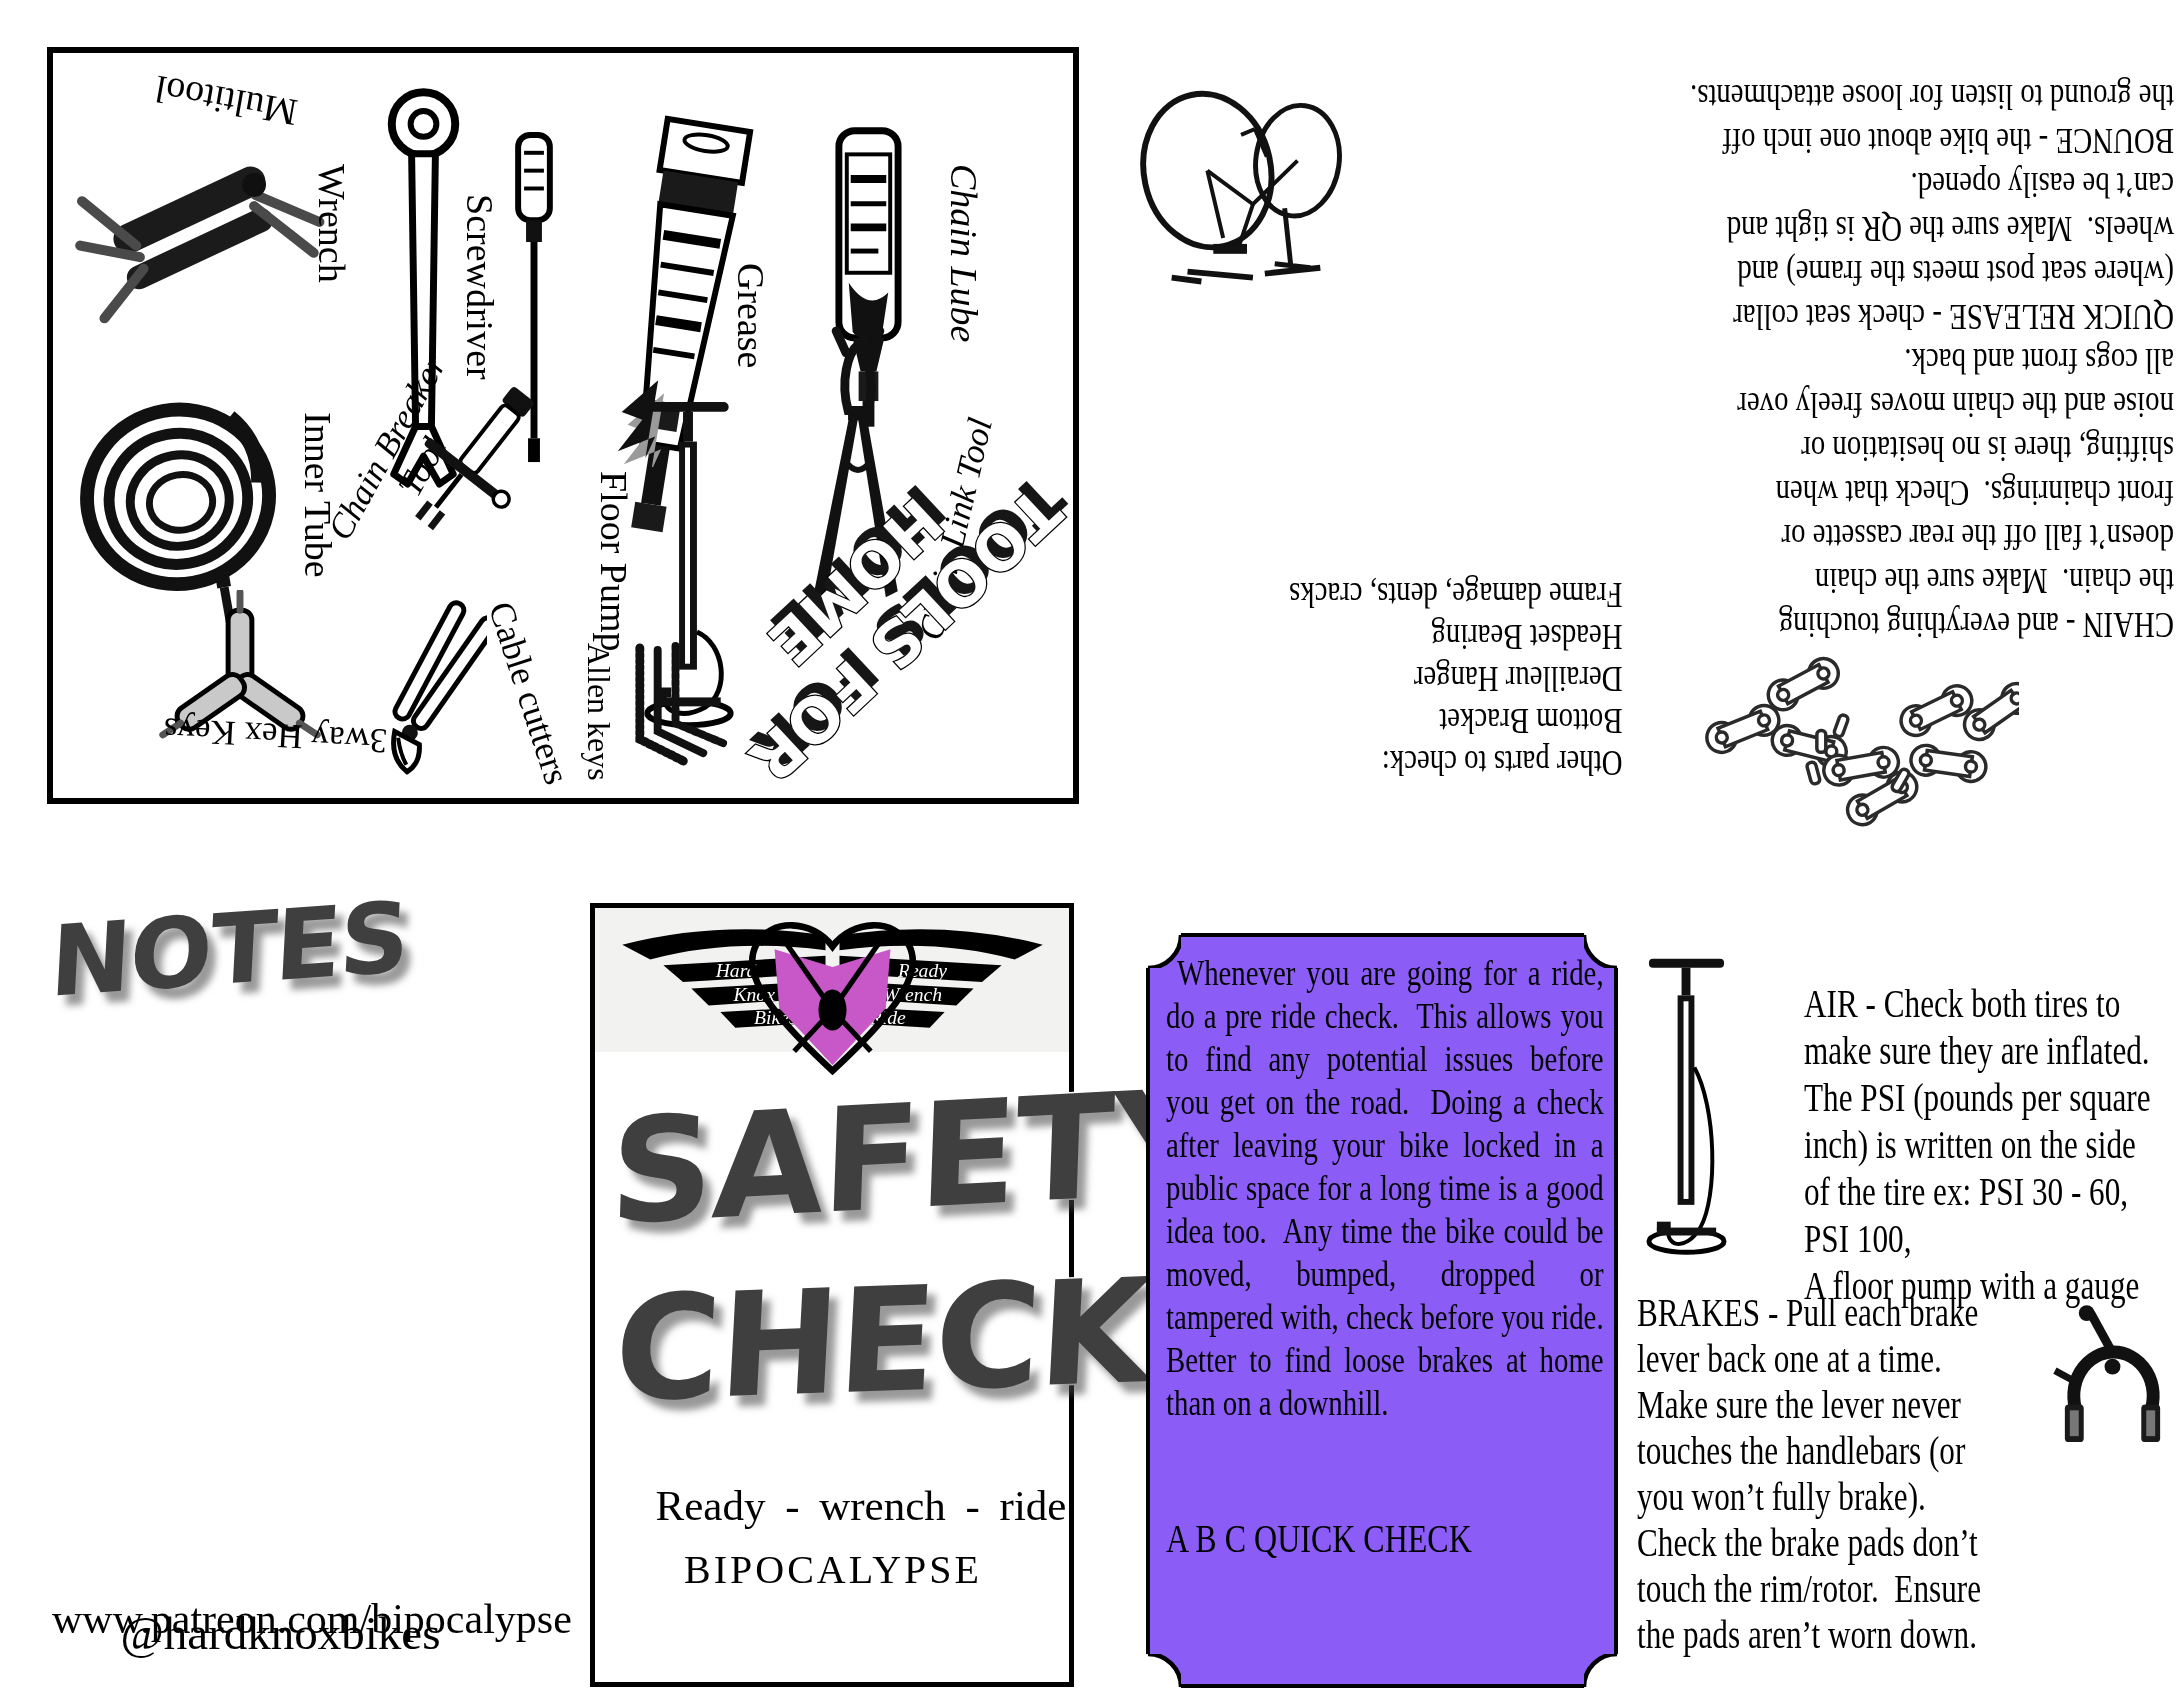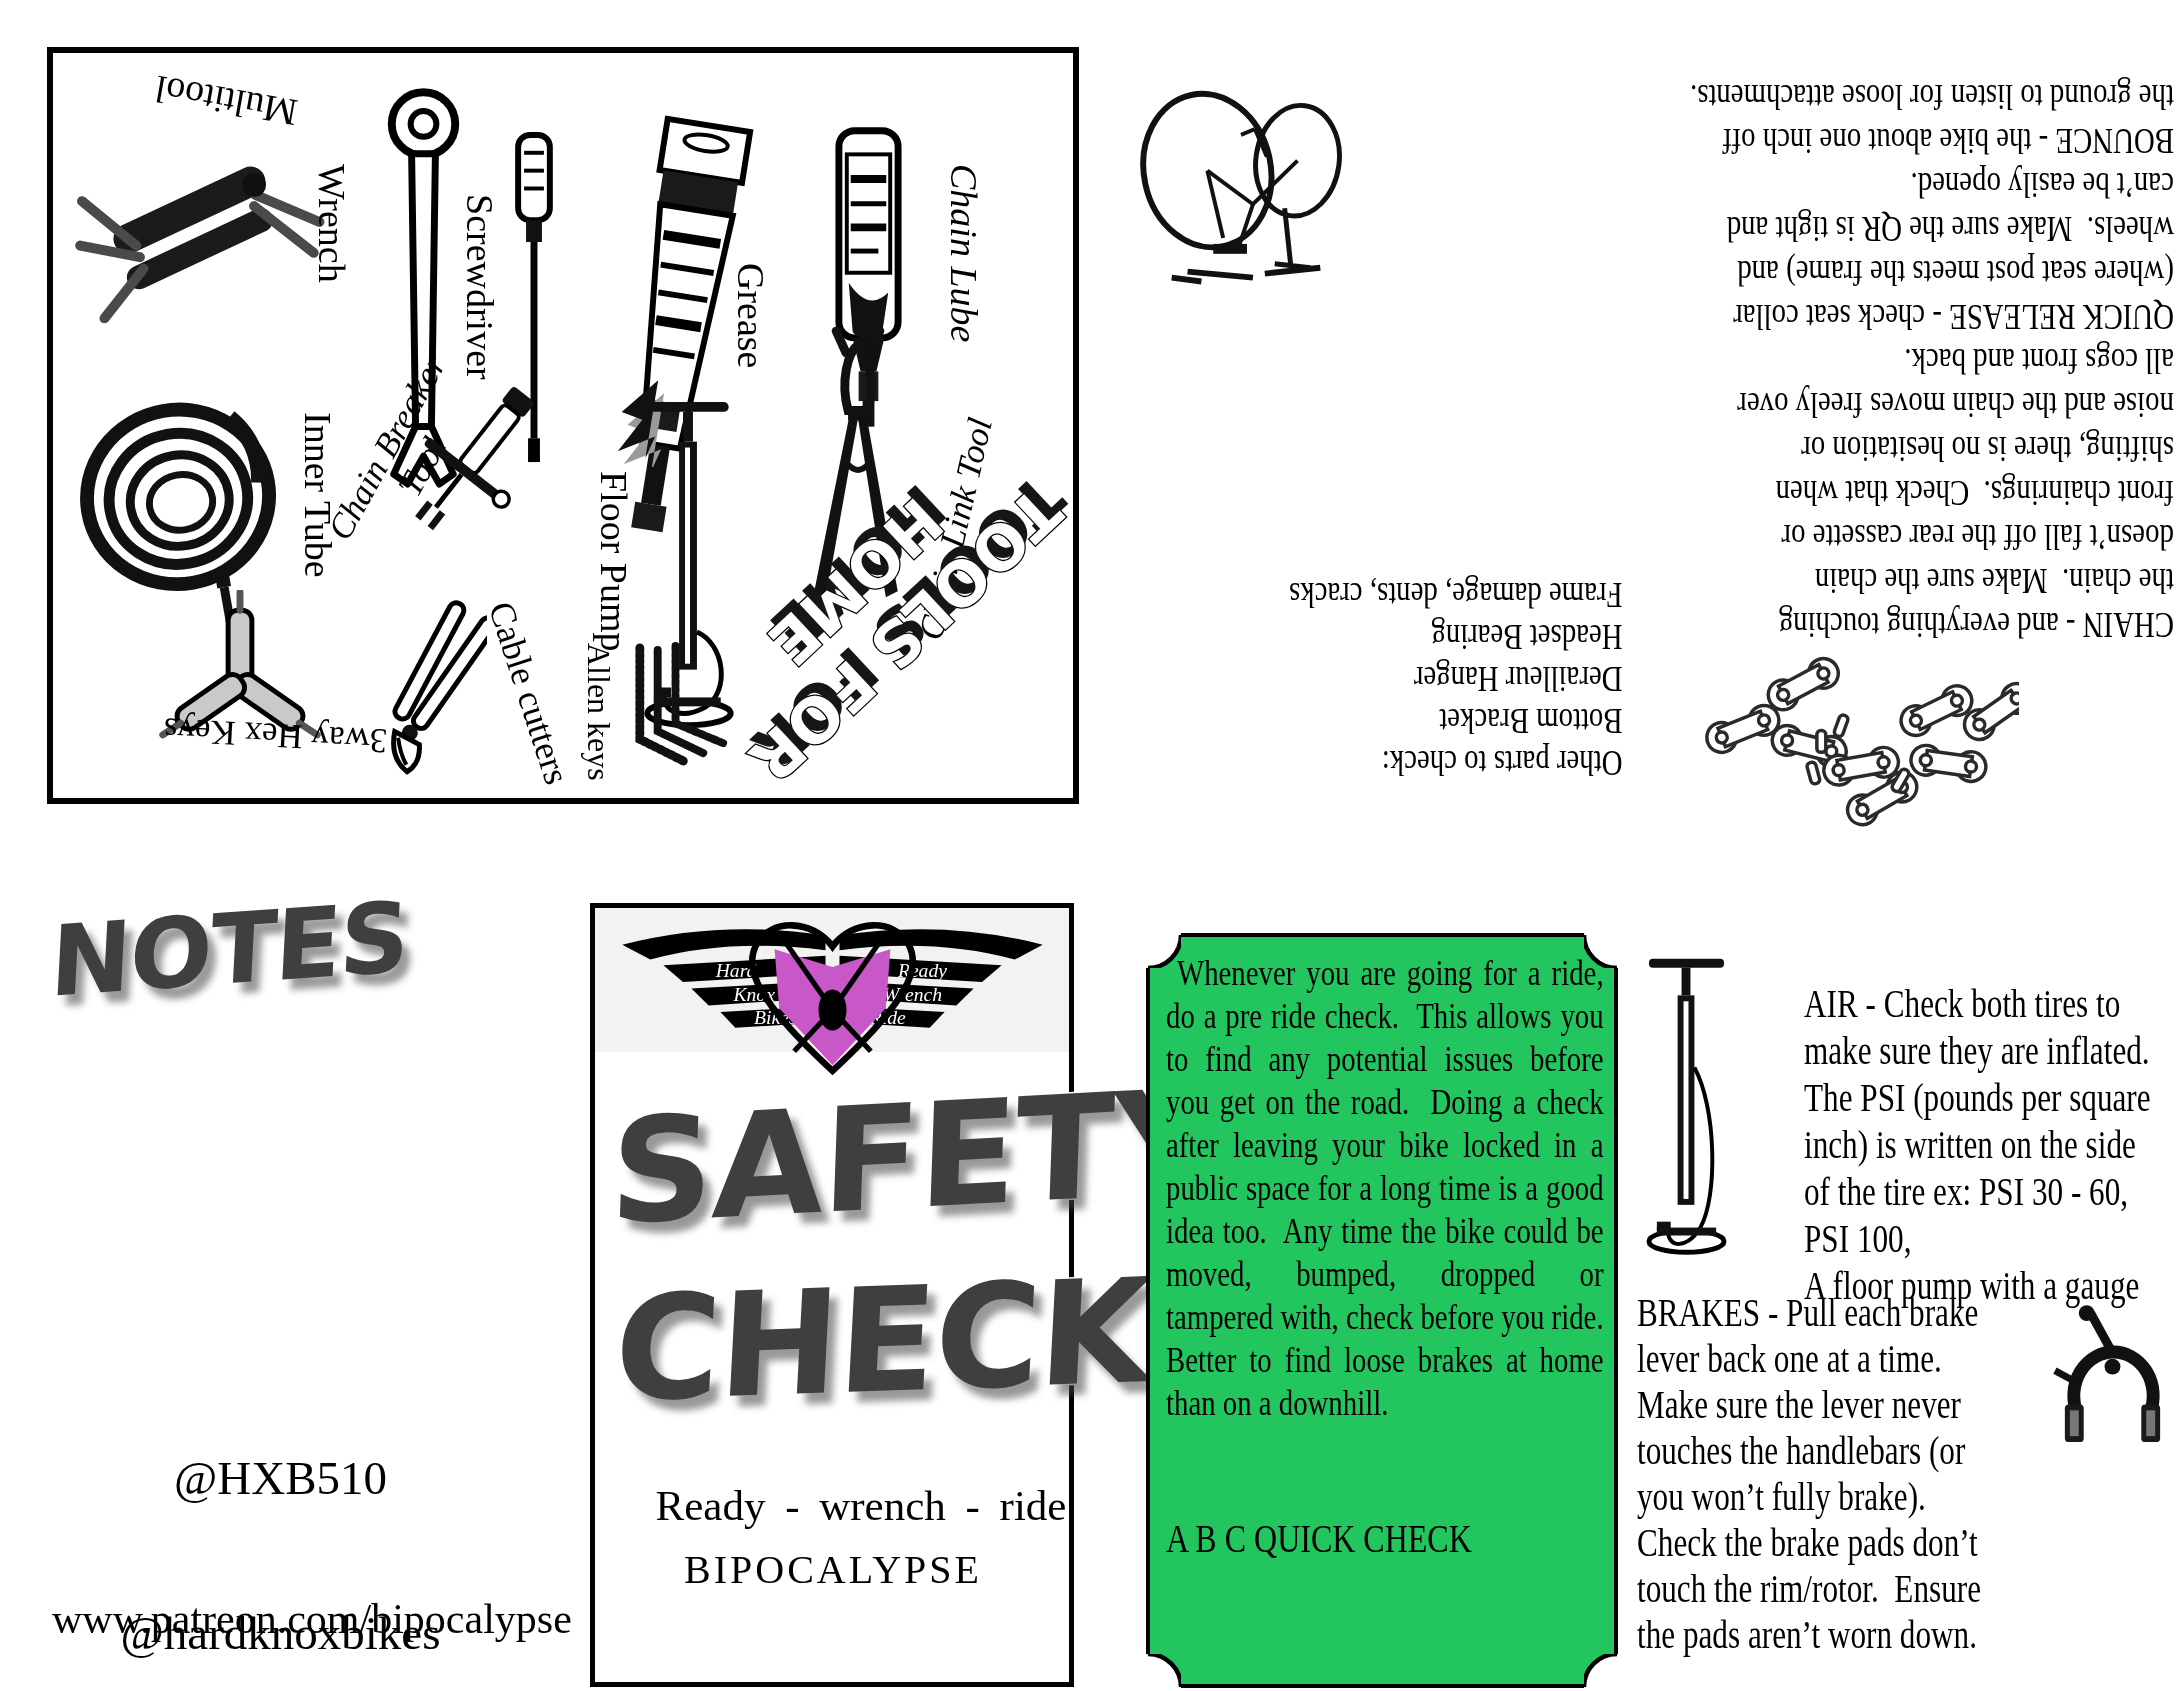--- a/index.html
+++ b/index.html
@@ -284,21 +284,20 @@
           <rect x="0" y="-10" width="46" height="20"></rect>
         <circle r="5.5"></circle>
           <circle cx="46" r="5.5"></circle>
       </g>
       <rect x="206" y="126" width="9" height="24" rx="4" transform="rotate(30 210 138)"></rect>
     </g>
   </svg>
 
   <div class="abs graffiti" style="left:50px;top:893px;font-size:97px;transform:rotate(-4deg) skewX(-7deg);">NOTES</div>
 
-  <div class="abs serif ctr" style="left:57px;top:1451px;width:447px;font-size:47px;">@HXB510</div>
   <div class="abs serif ctr" style="left:57px;top:1606px;width:447px;font-size:47px;">@hardknoxbikes</div>
   <div class="abs serif ctr" style="left:40px;top:1595px;width:481px;font-size:42px;margin-left:12px;">www.patreon.com/bipocalypse</div>
 
   <div class="panel" style="left:590px;top:903px;width:484px;height:784px;border-width:5px;"></div>
   <div class="abs" style="left:595px;top:908px;width:474px;height:144px;background:#f2f2f0;"></div>
 
   <svg class="abs" style="left:608px;top:911px;" width="449" height="171" viewBox="0 0 960 366">
 
     <path d="M30,72 Q240,18 465,52 L465,84 Q260,58 90,104 Z" fill="#000"></path>
     <path d="M118,116 L465,96 L465,134 L160,152 Z" fill="#000"></path>
@@ -326,21 +325,21 @@
     </g>
     <ellipse cx="480" cy="212" rx="30" ry="44" fill="#000"></ellipse>
   </svg>
 
   <div class="abs graffiti ctr" style="left:610px;top:1089px;width:447px;font-size:144px;line-height:1;transform:rotate(-3deg) skewX(-5deg);">SAFETY</div>
   <div class="abs graffiti ctr" style="left:615px;top:1270px;width:447px;font-size:144px;line-height:1;transform:rotate(-2deg) skewX(-5deg);">CHECK</div>
 
   <div class="abs serif ctr" style="left:628px;top:1481px;width:466px;font-size:43px;word-spacing:9px;">Ready - wrench - ride</div>
   <div class="abs serif ctr" style="left:600px;top:1546px;width:466px;font-size:40px;letter-spacing:3px;">BIPOCALYPSE</div>
 
-  <div class="abs" style="left:1146px;top:933px;width:472px;height:755px;background:#22c55e;border:4.5px solid #000;box-sizing:border-box;">
+  <div class="abs" style="left:1146px;top:933px;width:472px;height:755px;background:#8b5cf6;border:4.5px solid #000;box-sizing:border-box;">
     <svg class="notch" style="left:-4.5px;top:-4.5px;" viewBox="0 0 70 70">
       <path d="M70,0 A70,70 0 0 1 0,70 L0,0 Z" fill="#fff"></path>
       <path d="M70,4 A66,66 0 0 1 4,70" fill="none" stroke="#000" stroke-width="9"></path>
     </svg>
     <svg class="notch" style="right:-4.5px;top:-4.5px;transform:rotate(90deg);" viewBox="0 0 70 70">
       <path d="M70,0 A70,70 0 0 1 0,70 L0,0 Z" fill="#fff"></path>
       <path d="M70,4 A66,66 0 0 1 4,70" fill="none" stroke="#000" stroke-width="9"></path>
     </svg>
     <svg class="notch" style="right:-4.5px;bottom:-4.5px;transform:rotate(180deg);" viewBox="0 0 70 70">
       <path d="M70,0 A70,70 0 0 1 0,70 L0,0 Z" fill="#fff"></path>

